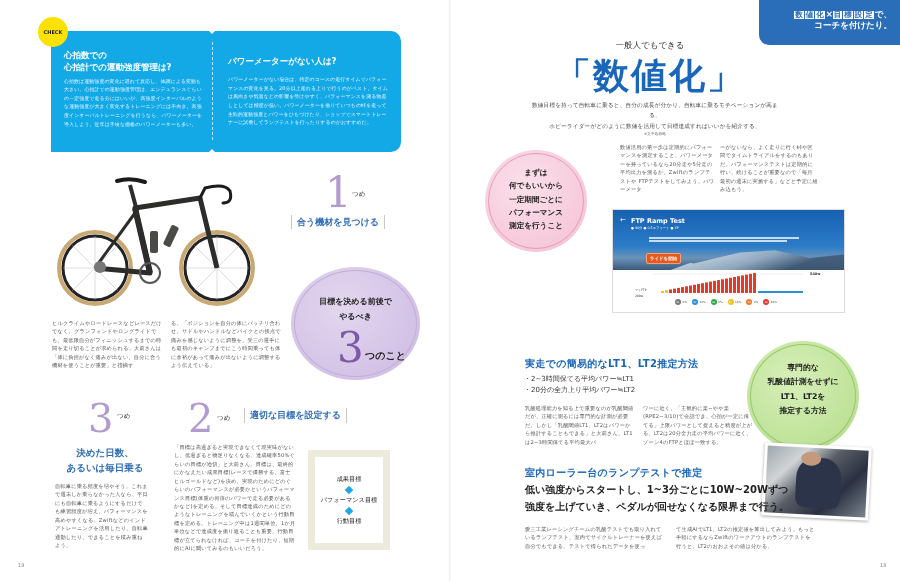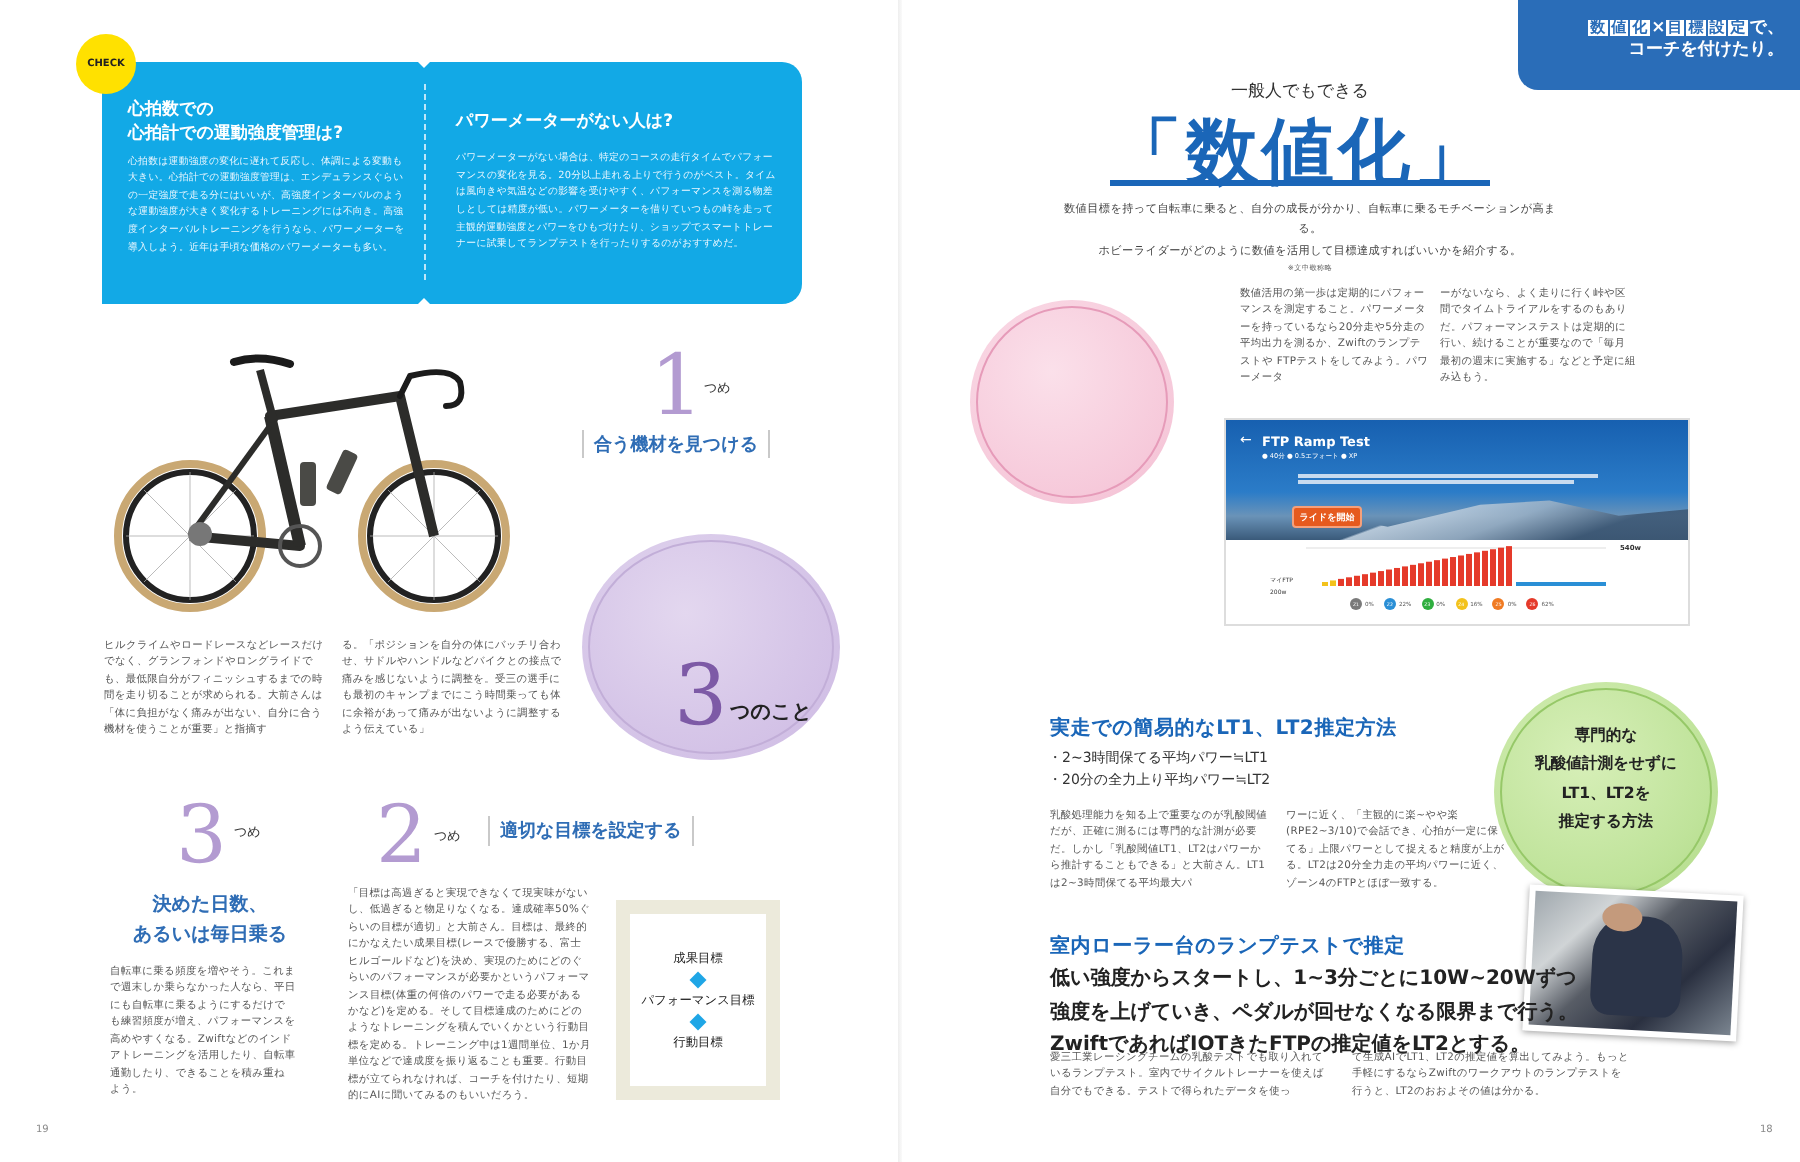--- a/index.html
+++ b/index.html
@@ -37,21 +37,21 @@
   .goal-box { left: 308px; top: 450px; width: 82px; height: 100px; background: #eceadb; padding: 7px; }
   .goal-inner { width: 100%; height: 100%; background: #fff; display: flex; flex-direction: column; align-items: center; justify-content: center; gap: 2px; font-size: 6.2px; color: #222; }
   .diamond { width: 6px; height: 6px; background: #1fa6e6; transform: rotate(45deg); margin: 1px 0; }
 
   .pagenum { font-size: 5px; color: #888; }
 
   
   .corner-banner { left: 759px; top: 0; width: 141px; height: 45px; background: #2a6db8; border-bottom-left-radius: 10px; color: #fff; font-weight: bold; font-size: 8.5px; text-align: right; padding: 9px 8px 0 0; line-height: 1.25; }
   .kbox { display: inline-block; background: #fff; color: #2a6db8; padding: 0 1px; margin-right: 1px; font-size: 7.5px; line-height: 1.1; }
   .sub-head { font-size: 8.5px; color: #333; text-align: center; }
-  .main-head { color: #1a66b8; font-size: 36px; font-weight: bold; text-align: center; letter-spacing: 2px; text-decoration: underline; }
+  .main-head { color: #1a66b8; font-size: 36px; font-weight: bold; text-align: center; letter-spacing: 2px; }
   .lead { font-size: 5.6px; color: #444; text-align: center; line-height: 1.85; letter-spacing: .2px; }
 
   .circle-pink { left: 485px; top: 150px; width: 102px; height: 102px; border-radius: 50%; background: radial-gradient(circle at 40% 35%, #fbe0ea 0%, #f6c9da 70%, #f2bad0 100%); }
   .circle-pink-inner { position: absolute; inset: 3px; border-radius: 50%; border: 0.7px solid #e69bb9; }
   .circle-text { font-size: 7.6px; color: #222; text-align: center; line-height: 1.75; font-weight: bold; }
 
   .zwift { left: 612px; top: 209px; width: 233px; height: 104px; border: 1px solid #ddd; background: #fff; overflow: hidden; }
   .zwift-hero { position: absolute; left: 0; top: 0; width: 100%; height: 60px; background: linear-gradient(180deg,#1760b0 0%,#2b7cc8 60%,#6a93b8 80%,#3a5a7a 100%); }
   .mtn { position: absolute; bottom: 0; left: 0; width: 100%; height: 22px; background: linear-gradient(160deg, transparent 40%, #c7d6e4 41%, #9ab0c5 60%, #3c5672 80%); clip-path: polygon(0 100%,0 60%,20% 40%,35% 70%,55% 20%,70% 10%,85% 45%,100% 30%,100% 100%); opacity: .85; }
   .zw-title { position: absolute; left: 18px; top: 7px; color: #fff; font-weight: bold; font-size: 6.5px; }
@@ -125,20 +125,24 @@
 
 <div class="abs big-num" style="left:325px;top:172px;font-size:42px;">1</div>
 <div class="abs tsume" style="left:352px;top:190px;">つめ</div>
 <div class="abs bar-l bar-r step-title" style="left:291px;top:215px;padding:0 5px;height:14px;line-height:14px;">合う機材を見つける</div>
 
 <div class="abs tiny" style="left:52px;top:319px;width:112px;">ヒルクライムやロードレースなどレースだけでなく、グランフォンドやロングライドでも、最低限自分がフィニッシュするまでの時間を走り切ることが求められる。大前さんは「体に負担がなく痛みが出ない、自分に合う機材を使うことが重要」と指摘す</div>
 <div class="abs tiny" style="left:171px;top:319px;width:110px;">る。「ポジションを自分の体にバッチリ合わせ、サドルやハンドルなどバイクとの接点で痛みを感じないように調整を。受三の選手にも最初のキャンプまでにこう時間乗っても体に余裕があって痛みが出ないように調整するよう伝えている」</div>
 
 <div class="abs circle-purple">
   <div class="circle-purple-inner"></div>
+  <div class="abs circle-text" style="left:0;top:27px;width:100%;font-weight:bold;font-size:8px;line-height:1.9;">
+    <div>目標を決める前後で</div>
+    <div>やるべき</div>
+  </div>
   <div class="abs big-num" style="left:46px;top:60px;font-size:42px;color:#7d5aa6;">3</div>
   <div class="abs" style="left:74px;top:82px;font-size:10px;color:#222;font-weight:bold;">つのこと</div>
 </div>
 
 <div class="abs big-num" style="left:88px;top:398px;font-size:40px;">3</div>
 <div class="abs tsume" style="left:117px;top:412px;">つめ</div>
 <div class="abs step-title" style="left:55px;top:446px;width:100px;text-align:center;font-size:9.5px;line-height:1.55;">
   <div>決めた日数、</div>
   <div>あるいは毎日乗る</div>
 </div>
@@ -171,20 +175,27 @@
 <div class="abs sub-head" style="left:590px;top:40px;width:120px;">一般人でもできる</div>
 <div class="abs main-head" style="left:540px;top:52px;width:220px;">「数値化」</div>
 <div class="abs lead" style="left:530px;top:100px;width:250px;">
   <div>数値目標を持って自転車に乗ると、自分の成長が分かり、自転車に乗るモチベーションが高まる。</div>
   <div>ホビーライダーがどのように数値を活用して目標達成すればいいかを紹介する。</div>
   <div style="font-size:3.6px;color:#666;">※文中敬称略</div>
 </div>
 
 <div class="abs circle-pink">
   <div class="circle-pink-inner"></div>
+  <div class="abs circle-text" style="left:0;top:16px;width:100%;">
+    <div>まずは</div>
+    <div>何でもいいから</div>
+    <div>一定期間ごとに</div>
+    <div>パフォーマンス</div>
+    <div>測定を行うこと</div>
+  </div>
 </div>
 
 <div class="abs tiny" style="left:620px;top:143px;width:95px;">数値活用の第一歩は定期的にパフォーマンスを測定すること。パワーメーターを持っているなら20分走や5分走の平均出力を測るか、Zwiftのランプテストや FTPテストをしてみよう。パワーメータ</div>
 <div class="abs tiny" style="left:720px;top:143px;width:98px;">ーがないなら、よく走りに行く峠や区間でタイムトライアルをするのもありだ。パフォーマンステストは定期的に行い、続けることが重要なので「毎月最初の週末に実施する」などと予定に組み込もう。</div>
 
 <div class="abs zwift">
   <div class="zwift-hero">
     <div class="mtn"></div>
     <span class="zw-back">←</span>
     <div class="zw-title">FTP Ramp Test</div>
@@ -280,18 +291,17 @@
   <div class="photo-inner">
     <div class="abs" style="left:30px;top:10px;width:45px;height:50px;border-radius:40% 40% 20% 20%;background:#2b3448;"></div>
     <div class="abs" style="left:34px;top:4px;width:20px;height:14px;border-radius:50%;background:#c49a7c;"></div>
   </div>
 </div>
 
 <div class="abs sec-title" style="left:525px;top:466px;">室内ローラー台のランプテストで推定</div>
 <div class="abs" style="left:525px;top:482px;">
   <div class="bold-lines">低い強度からスタートし、1~3分ごとに10W~20Wずつ</div>
   <div class="bold-lines">強度を上げていき、ペダルが回せなくなる限界まで行う。</div>
-  <div class="bold-lines">ZwiftであればIOTきたFTPの推定値をLT2とする。</div>
 </div>
 <div class="abs tiny" style="left:525px;top:525px;width:140px;">愛三工業レーシングチームの乳酸テストでも取り入れているランプテスト。室内でサイクルトレーナーを使えば自分でもできる。テストで得られたデータを使っ</div>
 <div class="abs tiny" style="left:676px;top:525px;width:140px;">て生成AIでLT1、LT2の推定値を算出してみよう。もっと手軽にするならZwiftのワークアウトのランプテストを行うと、LT2のおおよその値は分かる。</div>
 
 <div class="abs pagenum" style="left:880px;top:562px;">18</div>
 
 </body></html>

